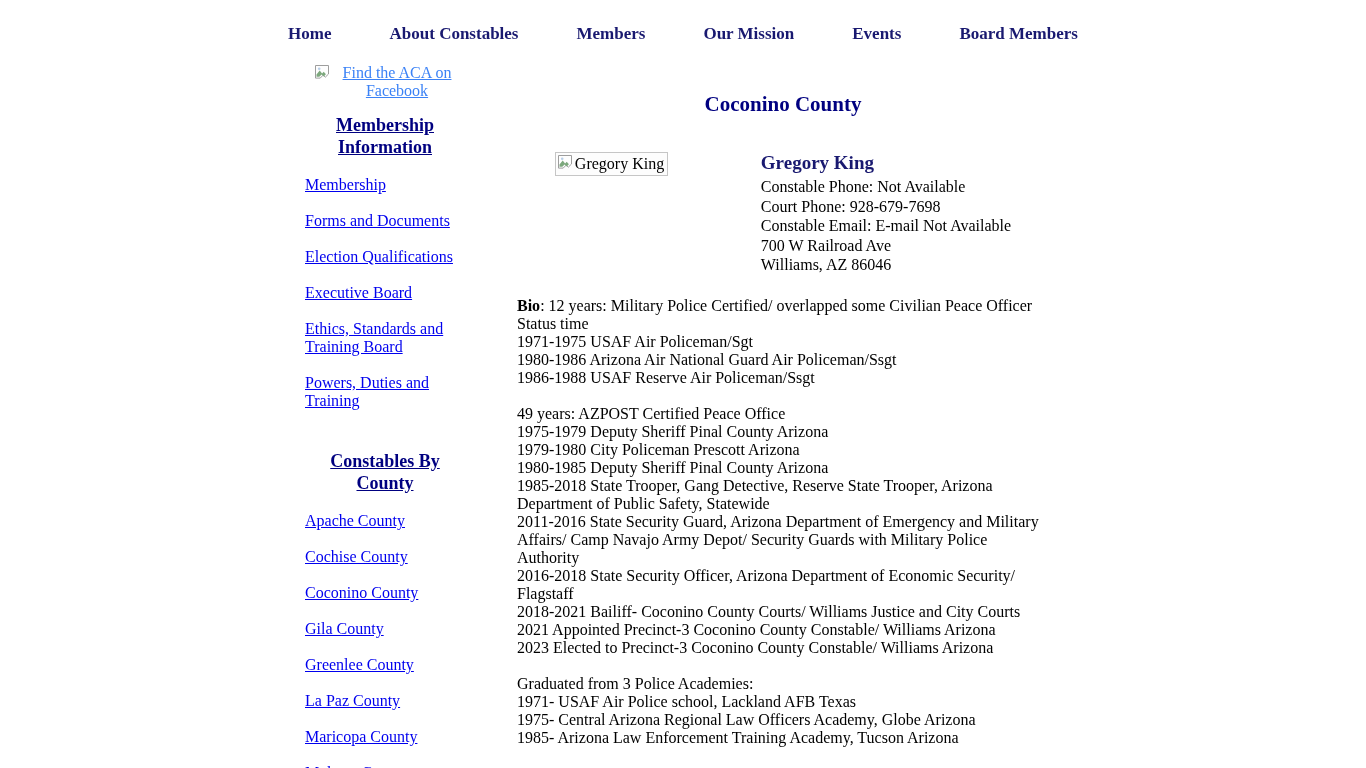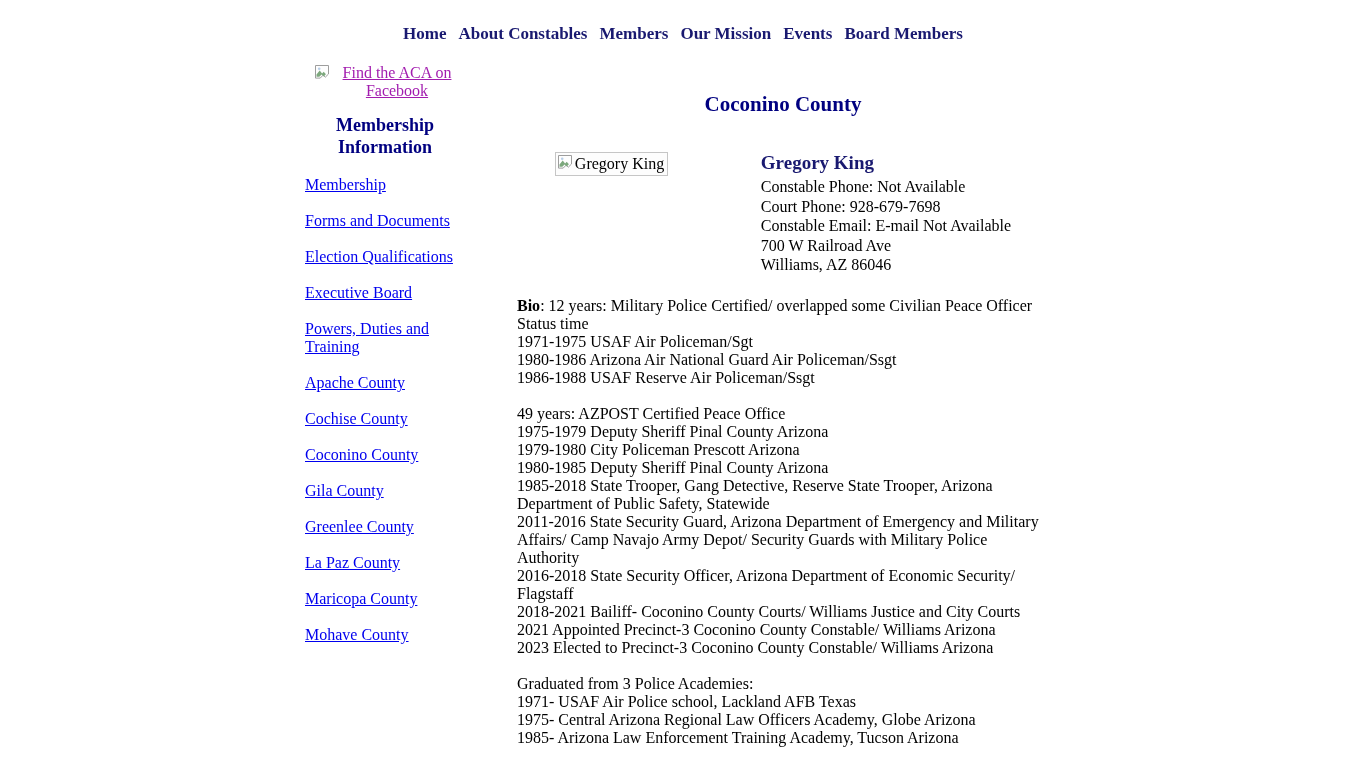--- a/index.html
+++ b/index.html
@@ -14,21 +14,21 @@
     color: #000000;
   }
   
   .topnav {
     padding-top: 24px;
     text-align: center;
     white-space: nowrap;
   }
   .topnav a {
     display: inline-block;
-    margin: 0 4px;
+    margin: 0 27px;
     font-size: 17px;
     font-weight: bold;
     color: #191970;
     text-decoration: none;
   }
   
   .content {
     display: flex;
     width: 752px;
     margin-left: 297px;
@@ -37,31 +37,32 @@
   }
   .sidebar { width: 176px; flex-shrink: 0; }
   .main { width: 532px; margin-left: 44px; }
 
   
   .fb-block { text-align: center; font-size: 16px; line-height: 18px; }
   .fb-block .bimg-icon { vertical-align: top; margin-right: 4px; }
   .fb-block a {
     display: inline-block;
     max-width: 118px;
-    color: #a21caf;
+    color: #3b82f6;
     text-decoration: underline;
   }
   .side-heading {
     margin: 14px 0 0 0;
     padding: 0 12px;
     text-align: center;
     font-size: 18px;
     line-height: 22px;
     font-weight: bold;
     color: #000080;
+    text-decoration: underline;
   }
   .side-heading.county { margin-top: 40px; }
   .side-links { margin-top: 9px; }
   .side-links p {
     margin: 18px 8px;
     font-size: 16px;
     line-height: 18px;
   }
   .side-links a { color: #0000EE; text-decoration: underline; }
 
@@ -130,23 +131,25 @@
 </span><a href="#">Find the ACA on Facebook</a>
       </div>
 
       <div class="side-heading">Membership Information</div>
 
       <div class="side-links">
         <p><a href="#">Membership</a></p>
         <p><a href="#">Forms and Documents</a></p>
         <p><a href="#">Election Qualifications</a></p>
         <p><a href="#">Executive Board</a></p>
+        <p><a href="#">Ethics, Standards and Training Board</a></p>
         <p><a href="#">Powers, Duties and Training</a></p>
       </div>
 
+      <div class="side-heading county">Constables By County</div>
 
       <div class="side-links">
         <p><a href="#">Apache County</a></p>
         <p><a href="#">Cochise County</a></p>
         <p><a href="#">Coconino County</a></p>
         <p><a href="#">Gila County</a></p>
         <p><a href="#">Greenlee County</a></p>
         <p><a href="#">La Paz County</a></p>
         <p><a href="#">Maricopa County</a></p>
         <p><a href="#">Mohave County</a></p>

